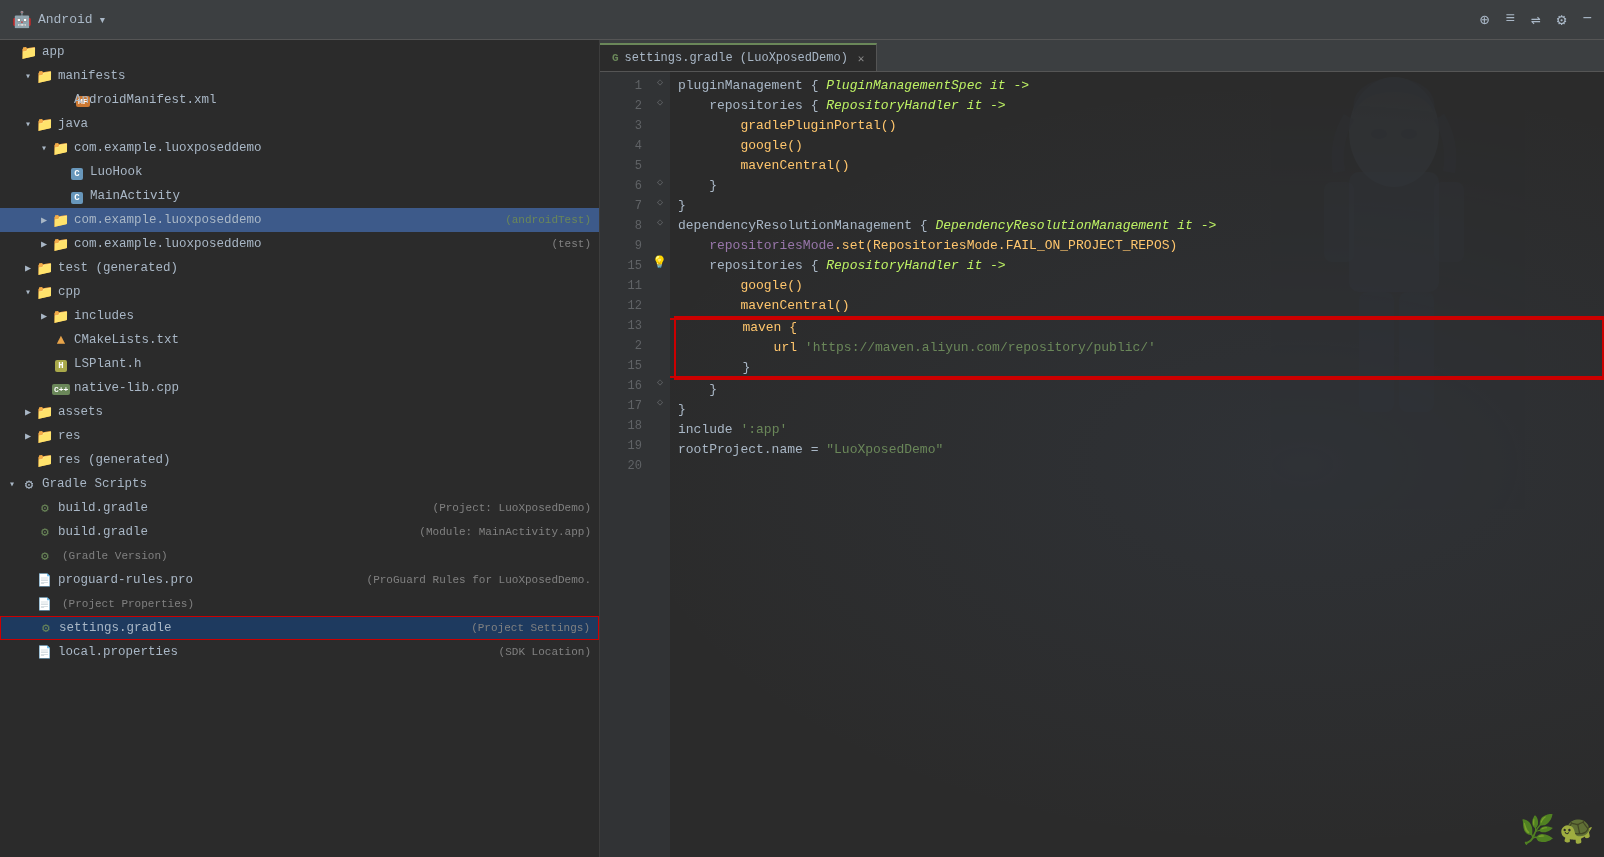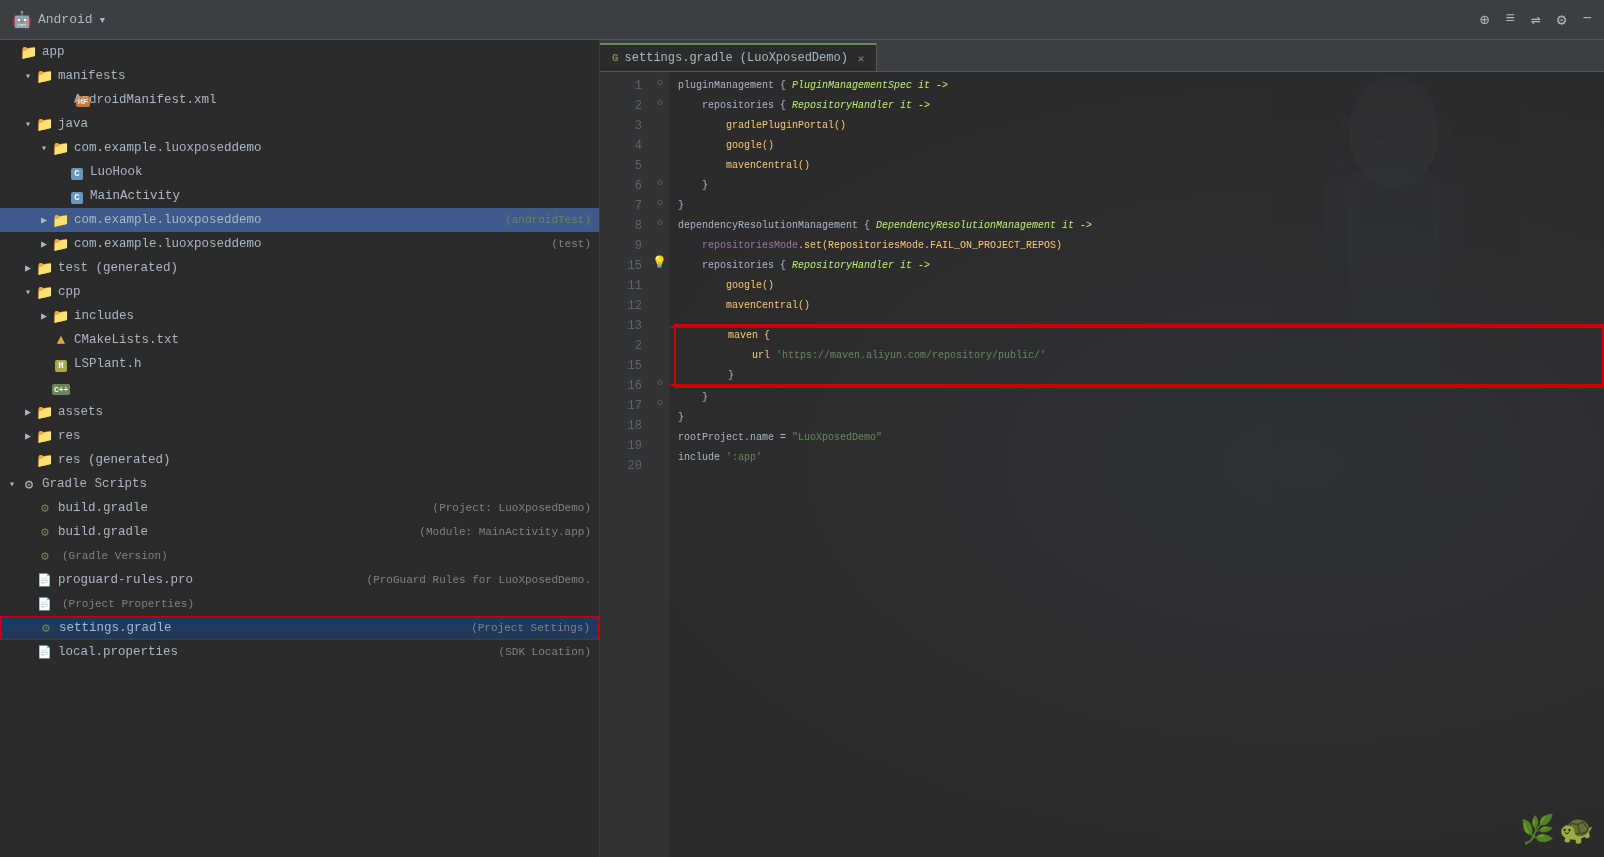--- a/index.html
+++ b/index.html
@@ -190,40 +190,39 @@
     }
     .gutter-bulb {
       color: #f5c518;
       font-size: 12px;
     }
 
     .code-content {
       flex: 1;
       overflow: auto;
       padding: 4px 0 4px 8px;
-      font-size: 10px;
+      font-size: 13px;
       line-height: 20px;
       position: relative;
       z-index: 1;
     }
     .code-content::-webkit-scrollbar { height: 8px; }
     .code-content::-webkit-scrollbar-track { background: #3c3f41; }
     .code-content::-webkit-scrollbar-thumb { background: #555; }
 
     .code-line {
       height: 20px;
       display: flex;
       align-items: center;
       white-space: pre;
     }
 
     
     .highlight-box {
       position: relative;
-      margin-top: 8px;
     }
     .highlight-box::before {
       content: '';
       position: absolute;
       left: -8px;
       right: -30px;
       top: 0;
       bottom: 0;
       border: 2px solid #cc0000;
       pointer-events: none;
@@ -354,20 +353,21 @@
       <div class="tree-item">
         <span class="tree-indent" style="width: 36px;"></span>
         <span class="tree-arrow"></span>
         <span class="tree-icon"><span style="background:#a9a94a; color:white; border-radius:2px; font-size:9px; font-weight:bold; padding:1px 3px;">H</span></span>
         <span class="tree-label">LSPlant.h</span>
       </div>
       <div class="tree-item">
         <span class="tree-indent" style="width: 36px;"></span>
         <span class="tree-arrow"></span>
         <span class="tree-icon"><span style="background:#6a8759; color:white; border-radius:2px; font-size:8px; font-weight:bold; padding:1px 2px;">C++</span></span>
+        <span class="tree-label">native-lib.cpp</span>
       </div>
       <div class="tree-item">
         <span class="tree-indent" style="width: 20px;"></span>
         <span class="tree-arrow">▶</span>
         <span class="tree-icon"><span style="color:#e8a44a; font-size:14px;">📁</span></span>
         <span class="tree-label">assets</span>
       </div>
       <div class="tree-item">
         <span class="tree-indent" style="width: 20px;"></span>
         <span class="tree-arrow">▶</span>
@@ -539,22 +539,22 @@
           <div class="code-line"><span class="plain">    repositories</span><span class="plain"> { </span><span class="hint">RepositoryHandler it -&gt;</span></div>
           <div class="code-line"><span class="fn">        google()</span></div>
           <div class="code-line"><span class="fn">        mavenCentral()</span></div>
           <div class="highlight-box" style="position: relative; border: 2px solid rgb(204, 0, 0); margin-left: -4px; padding-left: 4px;">
             <div class="code-line"><span class="fn">        maven {</span></div>
             <div class="code-line"><span class="fn">            url</span><span class="plain"> </span><span class="str">'https://maven.aliyun.com/repository/public/'</span></div>
             <div class="code-line"><span class="brace">        }</span></div>
           </div>
           <div class="code-line"><span class="brace">    }</span></div>
           <div class="code-line"><span class="brace">}</span></div>
+          <div class="code-line"><span class="plain">include</span><span class="plain"> </span><span class="str">':app'</span></div>
           <div class="code-line"><span class="plain">rootProject.name</span><span class="plain"> = </span><span class="str">"LuoXposedDemo"</span></div>
-          <div class="code-line"><span class="plain">include</span><span class="plain"> </span><span class="str">':app'</span></div>
           <div class="code-line">&nbsp;</div>
         </div>
 
       <div class="corner-icons">
         <span class="corner-icon">🌿</span>
         <span class="corner-icon">🐢</span>
       </div>
     </div>
   </div>
 </div>

